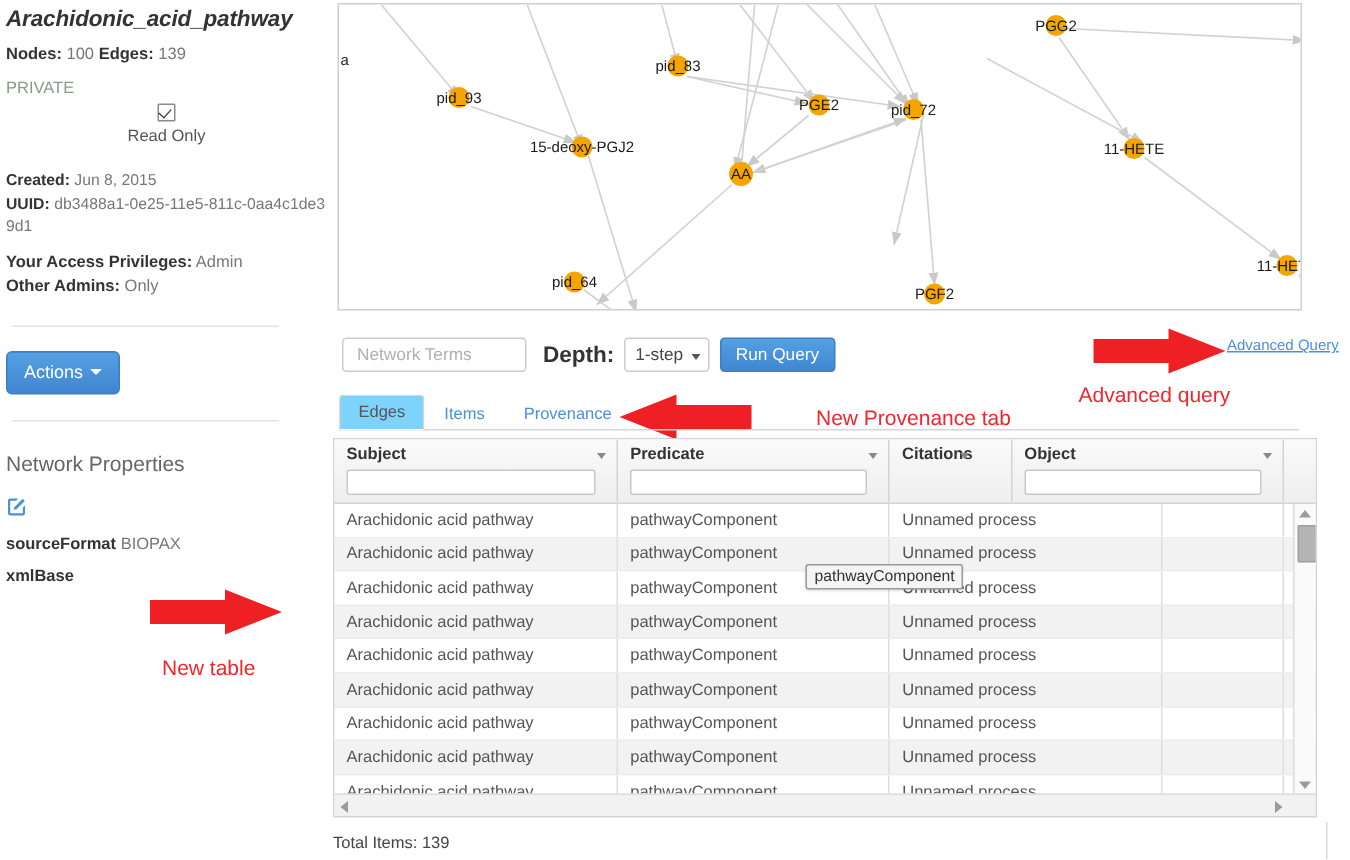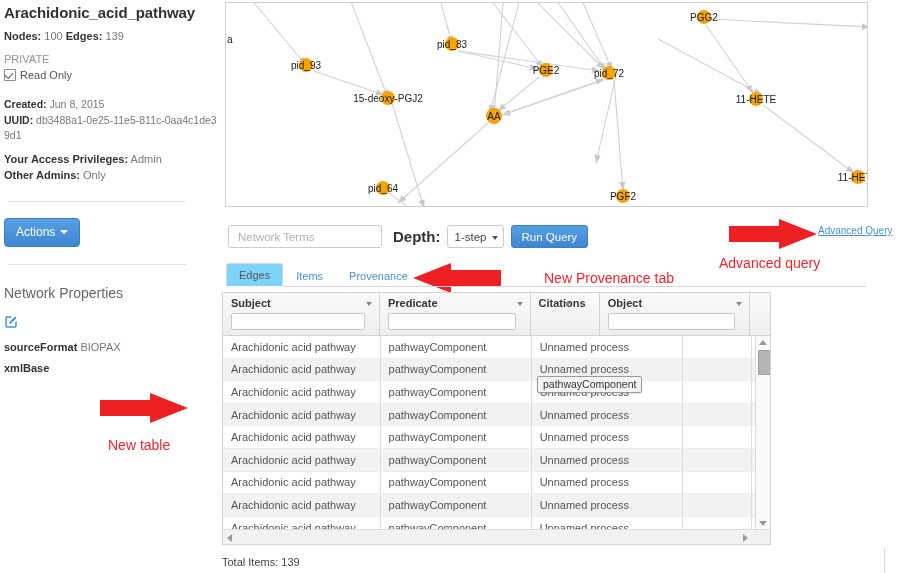--- a/index.html
+++ b/index.html
@@ -21,39 +21,42 @@
     position: absolute;
     left: 4px; top: 0;
     width: 214px; height: 573px;
   }
   .net-title {
     font-size: 15px;
     font-weight: bold;
     color: #333;
     margin: 4px 0 0 0;
     letter-spacing: -0.1px;
+    font-style: italic;
   }
   .meta-line {
     font-size: 11px;
     margin-top: 8px;
     line-height: 1.45;
     color: #777;
   }
   .meta-line b { color: #333; font-weight: bold; }
   .privacy {
     font-size: 11px;
     color: #8a9a8a;
     margin-top: 8px;
   }
   .readonly-row {
     font-size: 11px;
     color: #555;
     margin-top: 4px;
     display: flex;
+    align-items: center;
     gap: 4px;
+    flex-direction: column;
   }
   .chk {
     display: inline-block;
     width: 10px; height: 10px;
     border: 1px solid #8b8b8b;
     background: #fff;
     position: relative;
     flex: none;
     border-radius: 1px;
   }
@@ -152,21 +155,21 @@
 
   
   #query-bar {
     position: absolute;
     left: 228px; top: 225px;
     display: flex;
     align-items: center;
     gap: 0px;
   }
   .terms-input {
-    width: 154px;
+    width: 123px;
     height: 23px;
     box-sizing: border-box;
     border: 1px solid #cccccc;
     border-radius: 3px;
     padding: 2px 9px;
     font-size: 11.5px;
     color: #555;
     font-family: "Liberation Sans", sans-serif;
     background: #fff;
     outline: none;
@@ -252,21 +255,21 @@
     color: #555;
     background: #7dd3fc;
     border-color: #d6d6d6;
     border-bottom: 1px solid #fff;
   }
 
   
   #table-wrap {
     position: absolute;
     left: 222px; top: 292px;
-    width: 549px;
+    width: 656px;
     height: 253px;
     border: 1px solid #d3d3d3;
     box-sizing: border-box;
     background: #fff;
   }
   #thead {
     display: flex;
     height: 43px;
     background: #f2f2f2;
     background-image: linear-gradient(#fafafa, #eeeeee);

